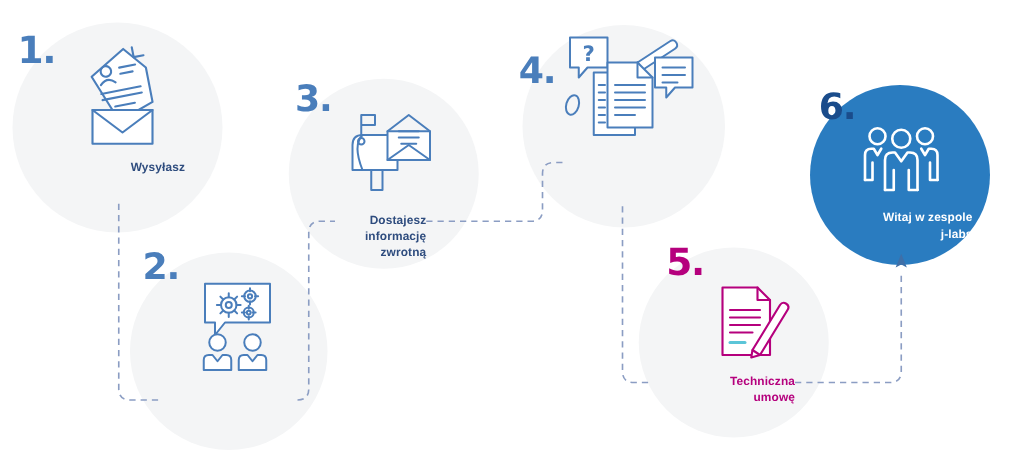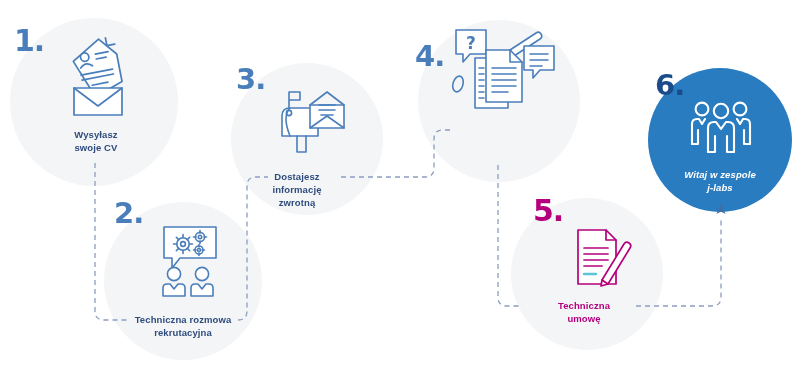--- a/index.html
+++ b/index.html
@@ -25,30 +25,30 @@
     line-height:1;
     z-index:6;
     font-family:"DejaVu Sans", sans-serif;
   }
   .num.blue{color:#4a7ebb;}
   .num.magenta{color:#b5007d;}
   .num.navy{color:#1a4c8b;}
 
   .label{
     position:absolute;
-    text-align:center;
+    text-align:right;
     font-size:9.5px;
     font-weight:bold;
     line-height:1.38;
     color:#2e4c7e;
     z-index:7;
     letter-spacing:.1px;
   }
   .label.magenta{color:#b5007d;}
-  .label.white{color:#ffffff;font-style:italic;}
+  .label.white{color:#ffffff;}
 
   .icon{position:absolute;z-index:5;}
 
   svg{display:block;overflow:visible;}
 
   #links{position:absolute;left:0;top:0;width:810px;height:370px;z-index:2;}
 </style>
 </head>
 <body>
 
@@ -94,21 +94,20 @@
         <path d="M27,48 L43,48" transform="rotate(-11 35 32)"></path>
 
         <rect x="12" y="52" width="48" height="27" fill="#ffffff"></rect>
         <path d="M12,52 L36,70 L60,52"></path>
       </g>
     </svg>
   </div>
 
   <div class="label" style="left:44px;top:128px;width:104px;">
     <div>Wysyłasz</div>
-    <div>swoje CV</div>
   </div>
 
   <div class="num blue" style="left:114px;top:199px;font-size:29px;">2.</div>
 
   <div class="icon" style="left:154px;top:226px;width:70px;height:72px;">
     <svg width="70" height="72" viewBox="0 0 70 72">
       <g fill="none" stroke="#4a7ebb" stroke-width="1.6" stroke-linejoin="round" stroke-linecap="round">
 
         <path d="M10,1 L62,1 L62,32 L26,32 L18,42 L18,32 L10,32 Z" fill="#ffffff"></path>
 
@@ -127,24 +126,20 @@
 
         <circle cx="20" cy="48" r="6.6" fill="#ffffff"></circle>
         <path d="M9,70 L9,62 q0,-4 4,-4 l3,0 l4,5 l4,-5 l3,0 q4,0 4,4 l0,8 Z" fill="#ffffff"></path>
 
         <circle cx="48" cy="48" r="6.6" fill="#ffffff"></circle>
         <path d="M37,70 L37,62 q0,-4 4,-4 l3,0 l4,5 l4,-5 l3,0 q4,0 4,4 l0,8 Z" fill="#ffffff"></path>
       </g>
     </svg>
   </div>
 
-  <div class="label" style="left:126px;top:313px;width:114px;">
-    <div>Techniczna rozmowa</div>
-    <div>rekrutacyjna</div>
-  </div>
 
   <div class="num blue" style="left:236px;top:65px;font-size:29px;">3.</div>
 
   <div class="icon" style="left:276px;top:88px;width:72px;height:66px;">
     <svg width="72" height="66" viewBox="0 0 72 66">
       <g fill="none" stroke="#4a7ebb" stroke-width="1.6" stroke-linejoin="round" stroke-linecap="round">
 
         <path d="M6,28 L6,48 L42,48 L42,20 L14,20 q-8,0 -8,8 Z" fill="#ffffff"></path>
         <path d="M14,20 q-8,8 0,28"></path>
 

